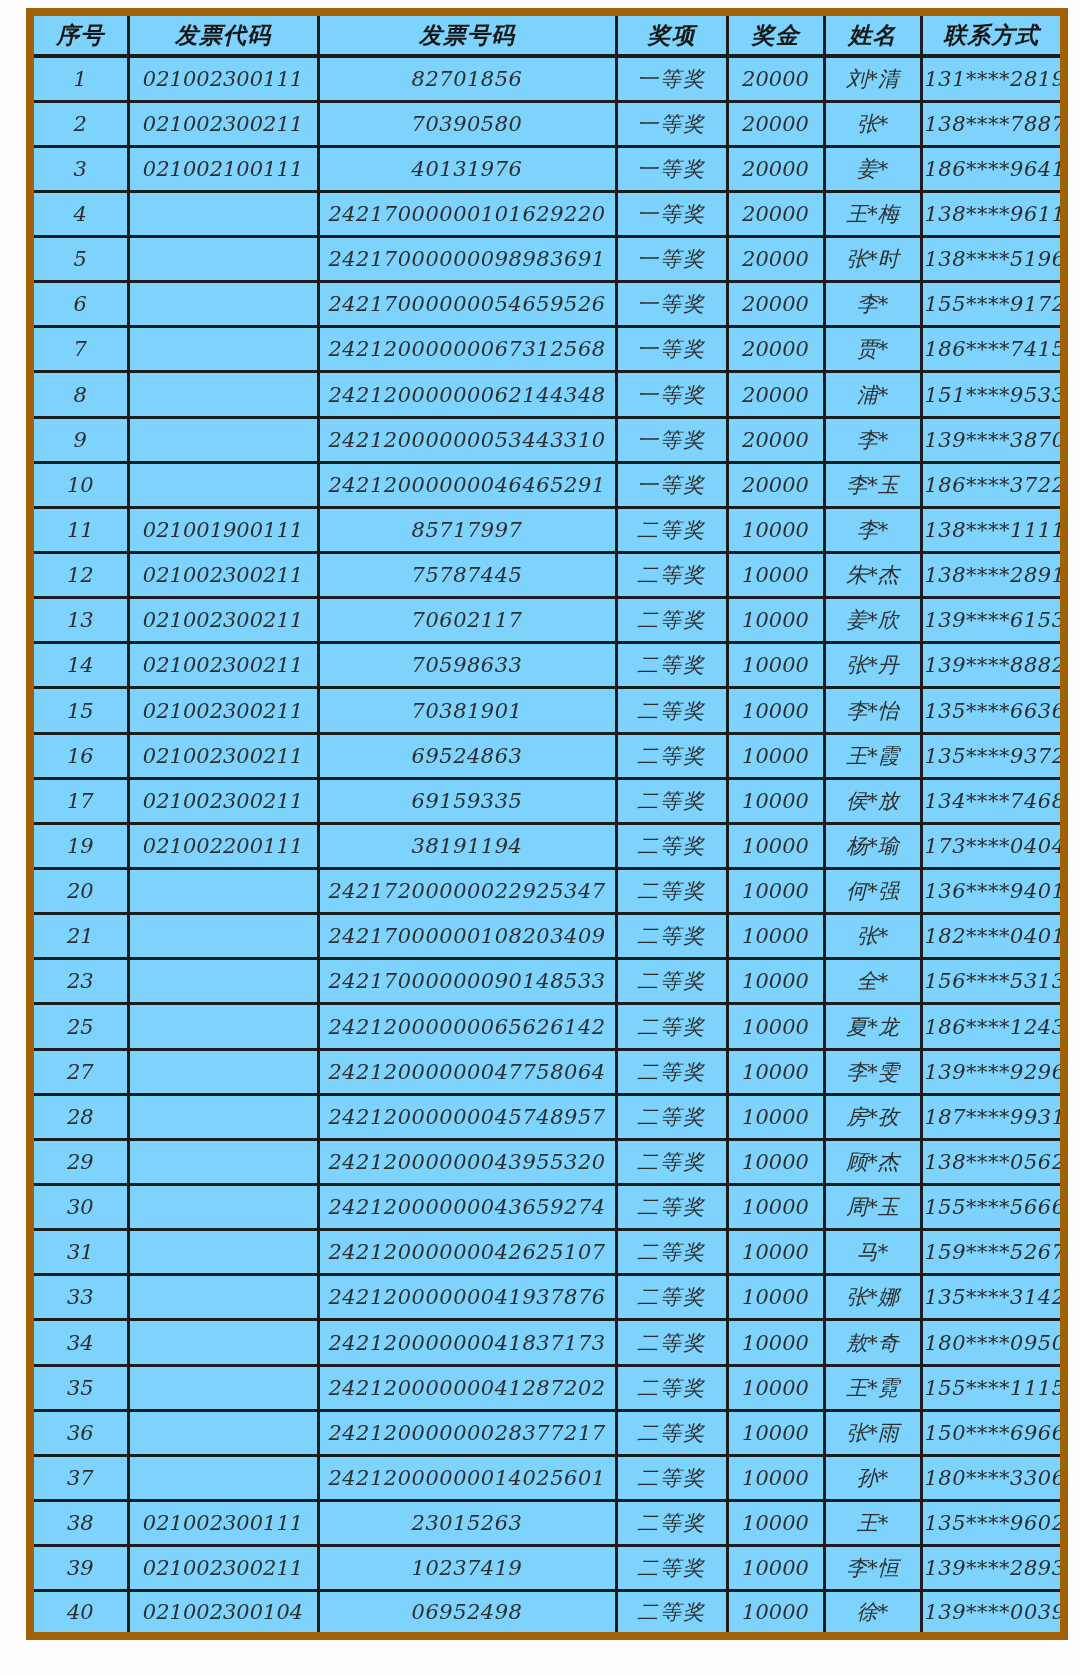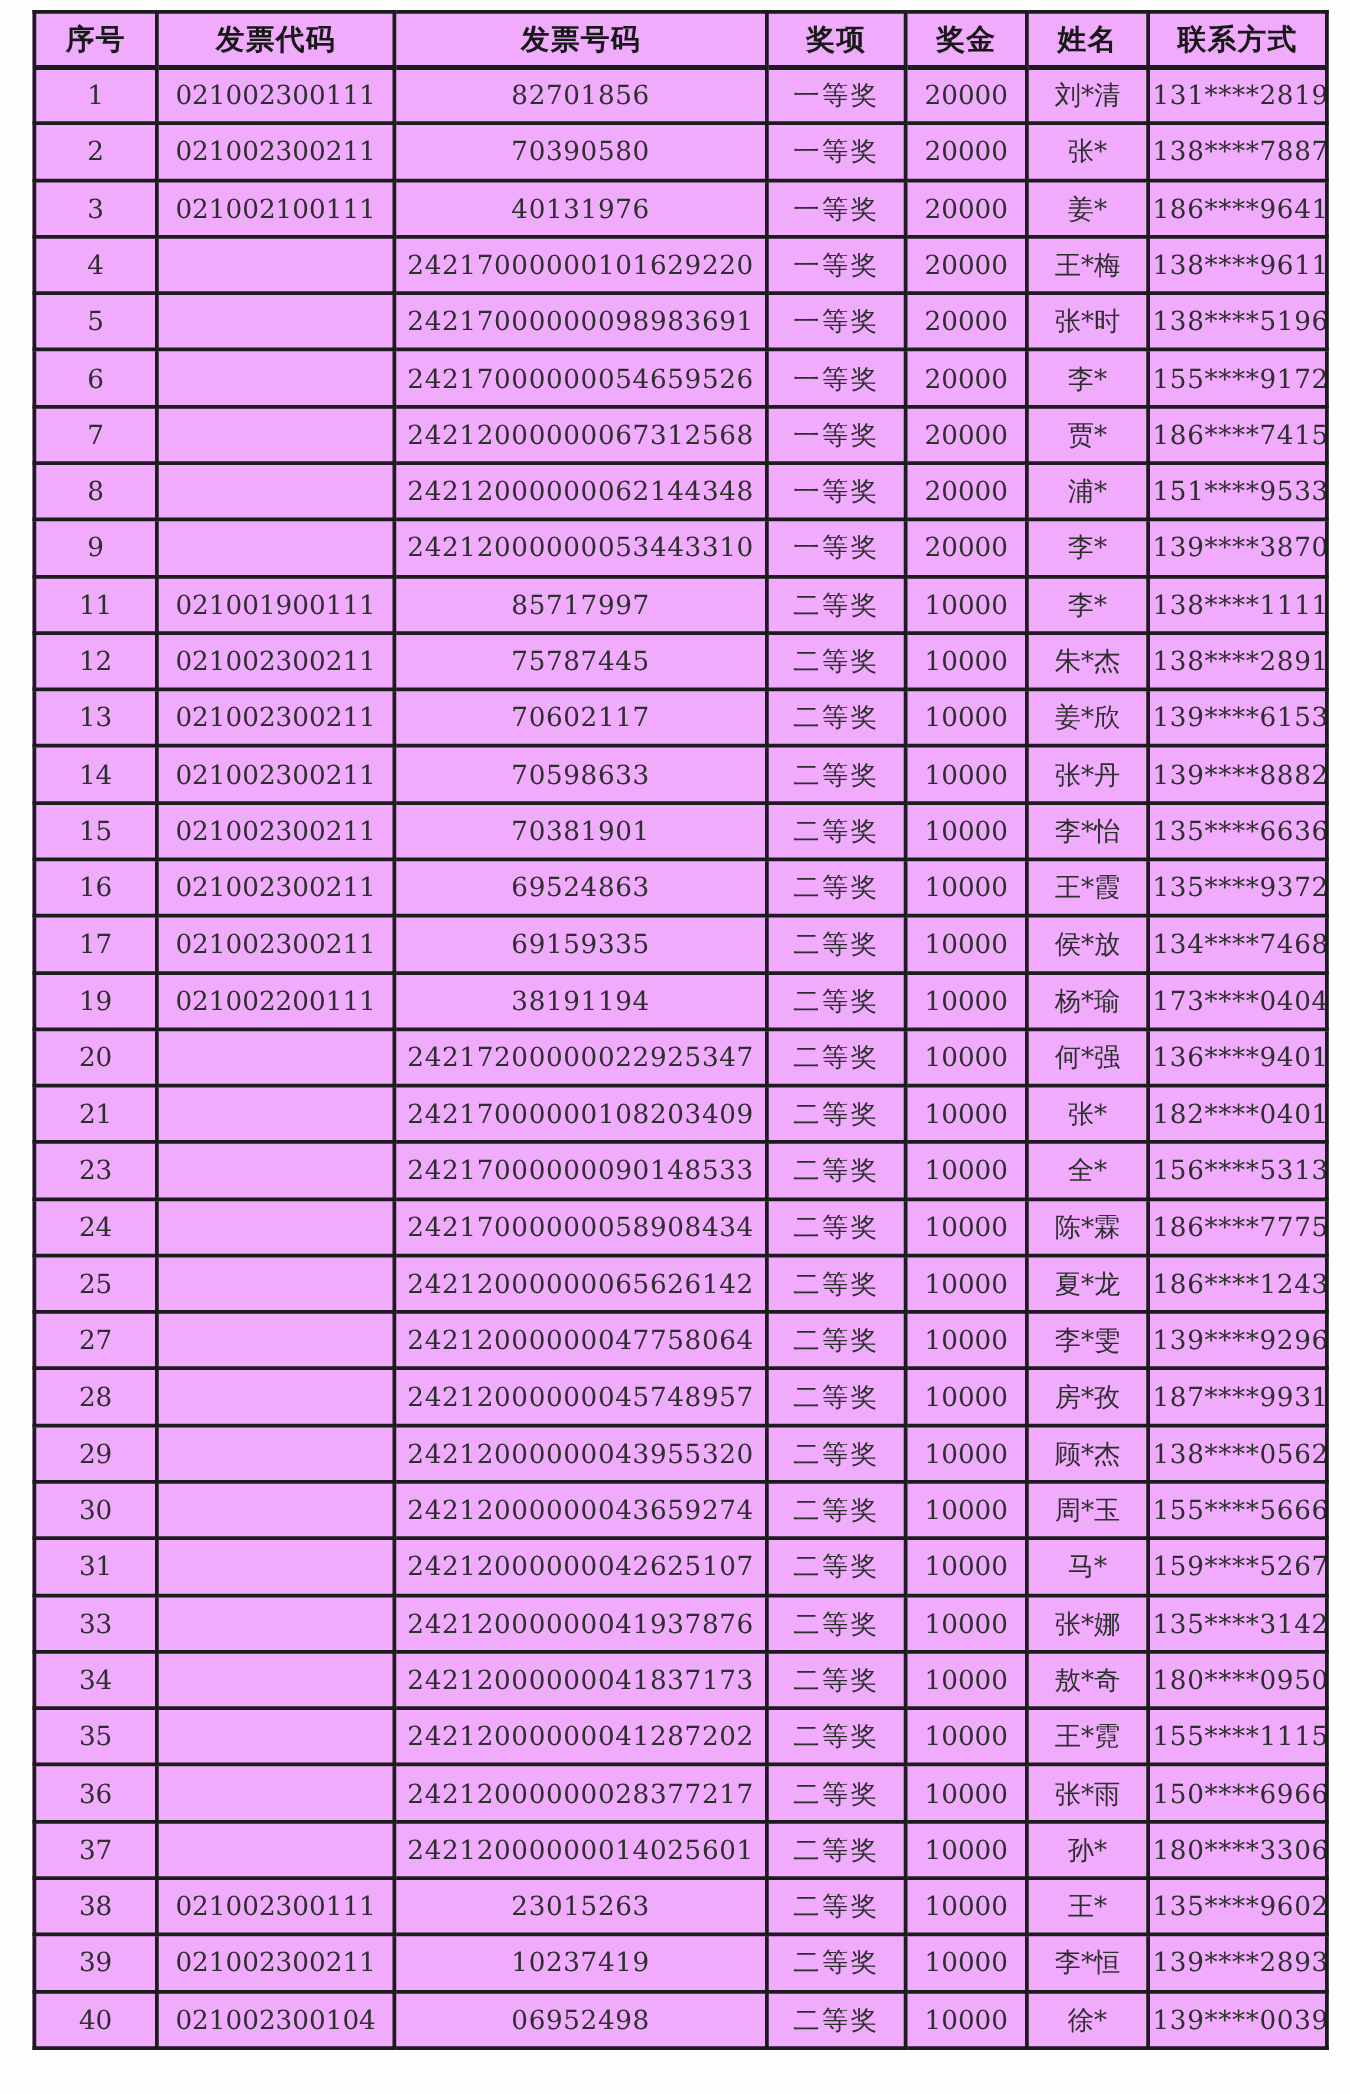--- a/index.html
+++ b/index.html
@@ -16,22 +16,23 @@
     overflow: hidden;
   }
   table.prize-table {
     position: absolute;
     left: 26px;
     top: 8px;
     width: 1034px;
     height: 1632px;
     border-collapse: collapse;
     table-layout: fixed;
-    background: #f0abfc;
-    border: 1px solid #a16207;
+    background: #7dd3fc;
+    border: 8px solid #a16207;
+    font-style: italic;
   }
   table.prize-table th,
   table.prize-table td {
     border: 3px solid #1c1c1c;
     text-align: center;
     vertical-align: middle;
     padding: 0 2px;
     color: #2e2e2e;
     white-space: nowrap;
     overflow: hidden;
@@ -158,20 +159,29 @@
         <tr>
           <td class="col-index">9</td>
           <td class="col-invoice-code"></td>
           <td class="col-invoice-number">24212000000053443310</td>
           <td class="col-prize-tier">一等奖</td>
           <td class="col-prize-amount">20000</td>
           <td class="col-name">李*</td>
           <td class="col-contact">139****3870</td>
         </tr>
         <tr>
+          <td class="col-index">10</td>
+          <td class="col-invoice-code"></td>
+          <td class="col-invoice-number">24212000000046465291</td>
+          <td class="col-prize-tier">一等奖</td>
+          <td class="col-prize-amount">20000</td>
+          <td class="col-name">李*玉</td>
+          <td class="col-contact">186****3722</td>
+        </tr>
+        <tr>
           <td class="col-index">11</td>
           <td class="col-invoice-code">021001900111</td>
           <td class="col-invoice-number">85717997</td>
           <td class="col-prize-tier">二等奖</td>
           <td class="col-prize-amount">10000</td>
           <td class="col-name">李*</td>
           <td class="col-contact">138****1111</td>
         </tr>
         <tr>
           <td class="col-index">12</td>
@@ -255,29 +265,20 @@
           <td class="col-contact">182****0401</td>
         </tr>
         <tr>
           <td class="col-index">23</td>
           <td class="col-invoice-code"></td>
           <td class="col-invoice-number">24217000000090148533</td>
           <td class="col-prize-tier">二等奖</td>
           <td class="col-prize-amount">10000</td>
           <td class="col-name">全*</td>
           <td class="col-contact">156****5313</td>
-        </tr>
-        <tr>
-          <td class="col-index">24</td>
-          <td class="col-invoice-code"></td>
-          <td class="col-invoice-number">24217000000058908434</td>
-          <td class="col-prize-tier">二等奖</td>
-          <td class="col-prize-amount">10000</td>
-          <td class="col-name">陈*霖</td>
-          <td class="col-contact">186****7775</td>
         </tr>
         <tr>
           <td class="col-index">25</td>
           <td class="col-invoice-code"></td>
           <td class="col-invoice-number">24212000000065626142</td>
           <td class="col-prize-tier">二等奖</td>
           <td class="col-prize-amount">10000</td>
           <td class="col-name">夏*龙</td>
           <td class="col-contact">186****1243</td>
         </tr>

